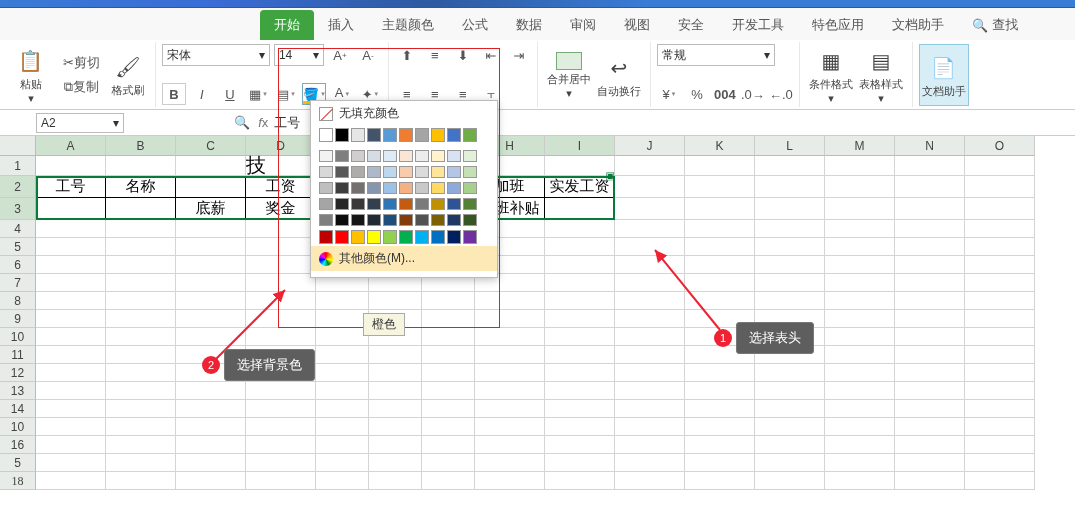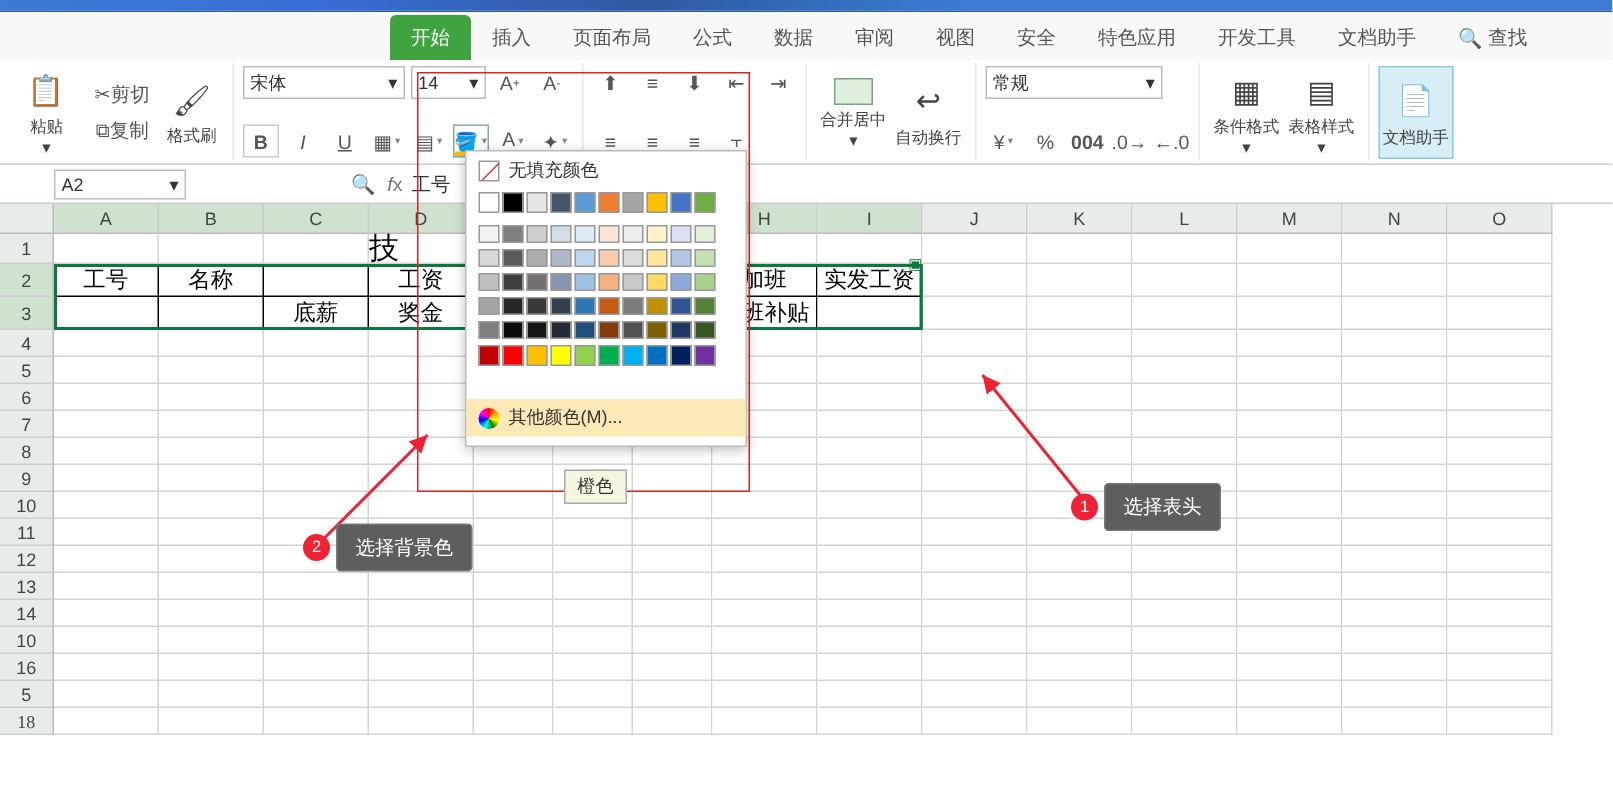--- a/index.html
+++ b/index.html
@@ -88,28 +88,28 @@
   <div class="sep"></div>
   <div class="icon-btn">🖫</div>
   <div class="icon-btn">↶</div>
   <div class="icon-btn">↷</div>
   <div class="sep"></div>
 </div>
 
 <div class="tabs">
   <div class="tab active">开始</div>
   <div class="tab">插入</div>
-  <div class="tab">页面布局</div>
+  <div class="tab">主题颜色</div>
   <div class="tab">公式</div>
   <div class="tab">数据</div>
   <div class="tab">审阅</div>
   <div class="tab">视图</div>
   <div class="tab">安全</div>
+  <div class="tab">开发工具</div>
   <div class="tab">特色应用</div>
-  <div class="tab">开发工具</div>
   <div class="tab">文档助手</div>
   <div class="tab" style="display:flex;align-items:center;gap:4px;">
     <span style="font-size:13px;">🔍</span>
     <span>查找</span>
   </div>
 </div>
 
 <div class="ribbon">
   <div class="ribbon-group" style="flex-direction:row; align-items:center;">
     <div class="big-btn" style="width:42px;">
@@ -691,27 +691,27 @@
       <div class="sw " style="background: rgb(255, 0, 0);"></div>
       <div class="sw " style="background: rgb(255, 192, 0);"></div>
       <div class="sw " style="background: rgb(255, 255, 0);"></div>
       <div class="sw " style="background: rgb(146, 208, 80);"></div>
       <div class="sw " style="background: rgb(0, 176, 80);"></div>
       <div class="sw " style="background: rgb(0, 176, 240);"></div>
       <div class="sw " style="background: rgb(0, 112, 192);"></div>
       <div class="sw " style="background: rgb(0, 32, 96);"></div>
       <div class="sw " style="background: rgb(112, 48, 160);"></div>
     </div>
-  <div class="cp-row hover" style="margin-top:20px;">
+  <div class="cp-row hover" style="margin-top:0;">
     <span style="width:14px;height:14px;border-radius:50%;background:conic-gradient(red,orange,yellow,green,cyan,blue,magenta,red);"></span>
     <span>其他颜色(M)...</span>
   </div>
 </div>
 
-<div class="tooltip-box" style="left:376px; top:313px;"><span>橙色</span></div>
+<div class="tooltip-box" style="left:363px; top:313px;"><span>橙色</span></div>
 
 <div class="anno-num" style="left:714px; top:329px;">1</div>
 <div class="anno-box" style="left:736px; top:322px;"><span>选择表头</span></div>
 
 <div class="anno-num" style="left:202px; top:356px;">2</div>
 <div class="anno-box" style="left:224px; top:349px;"><span>选择背景色</span></div>
 
 <svg class="arrow" style="left:640px; top:240px; width:90px; height:100px;">
   <defs>
       <marker id="ah1" markerWidth="8" markerHeight="8" refX="6" refY="3" orient="auto">

